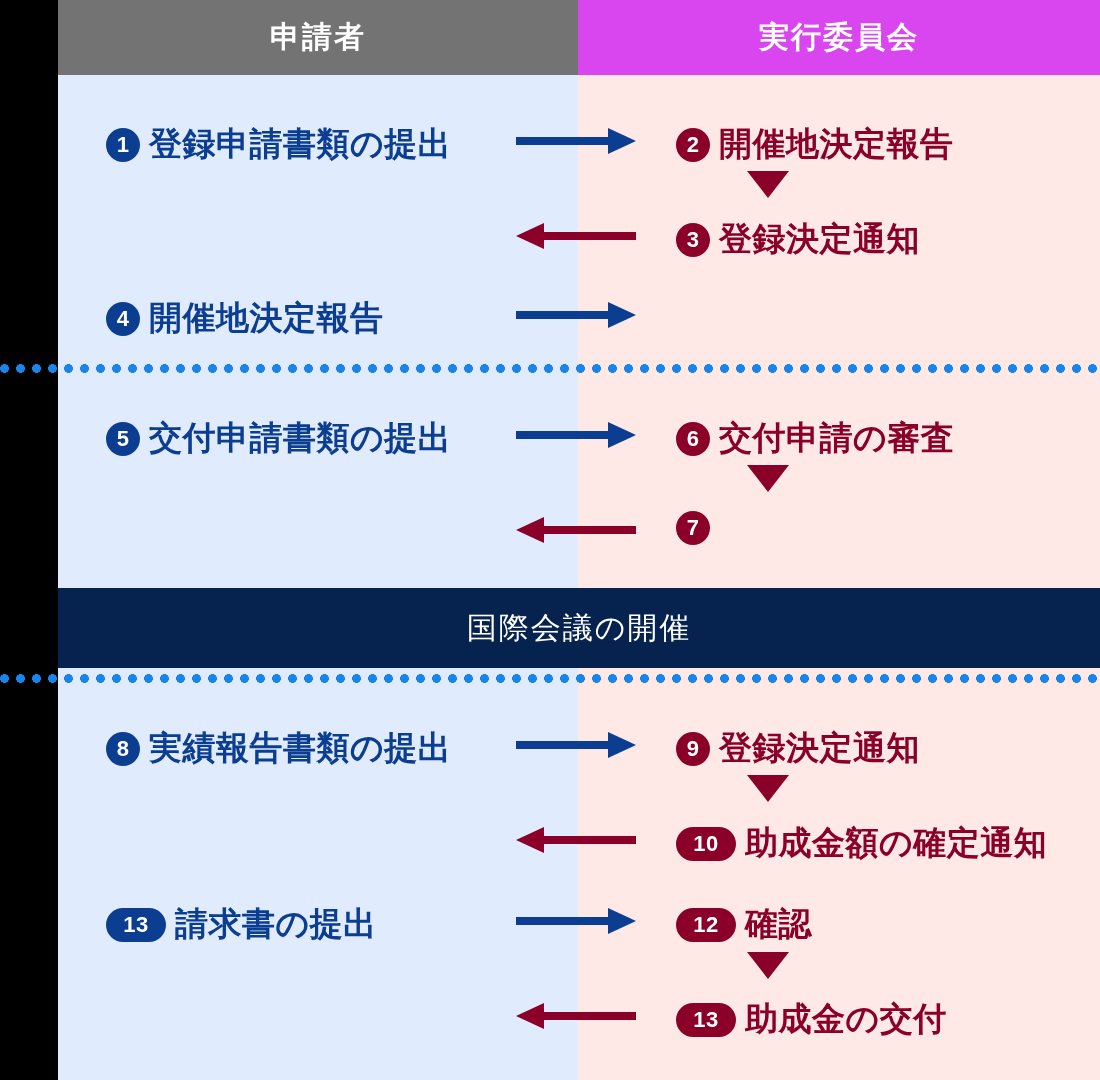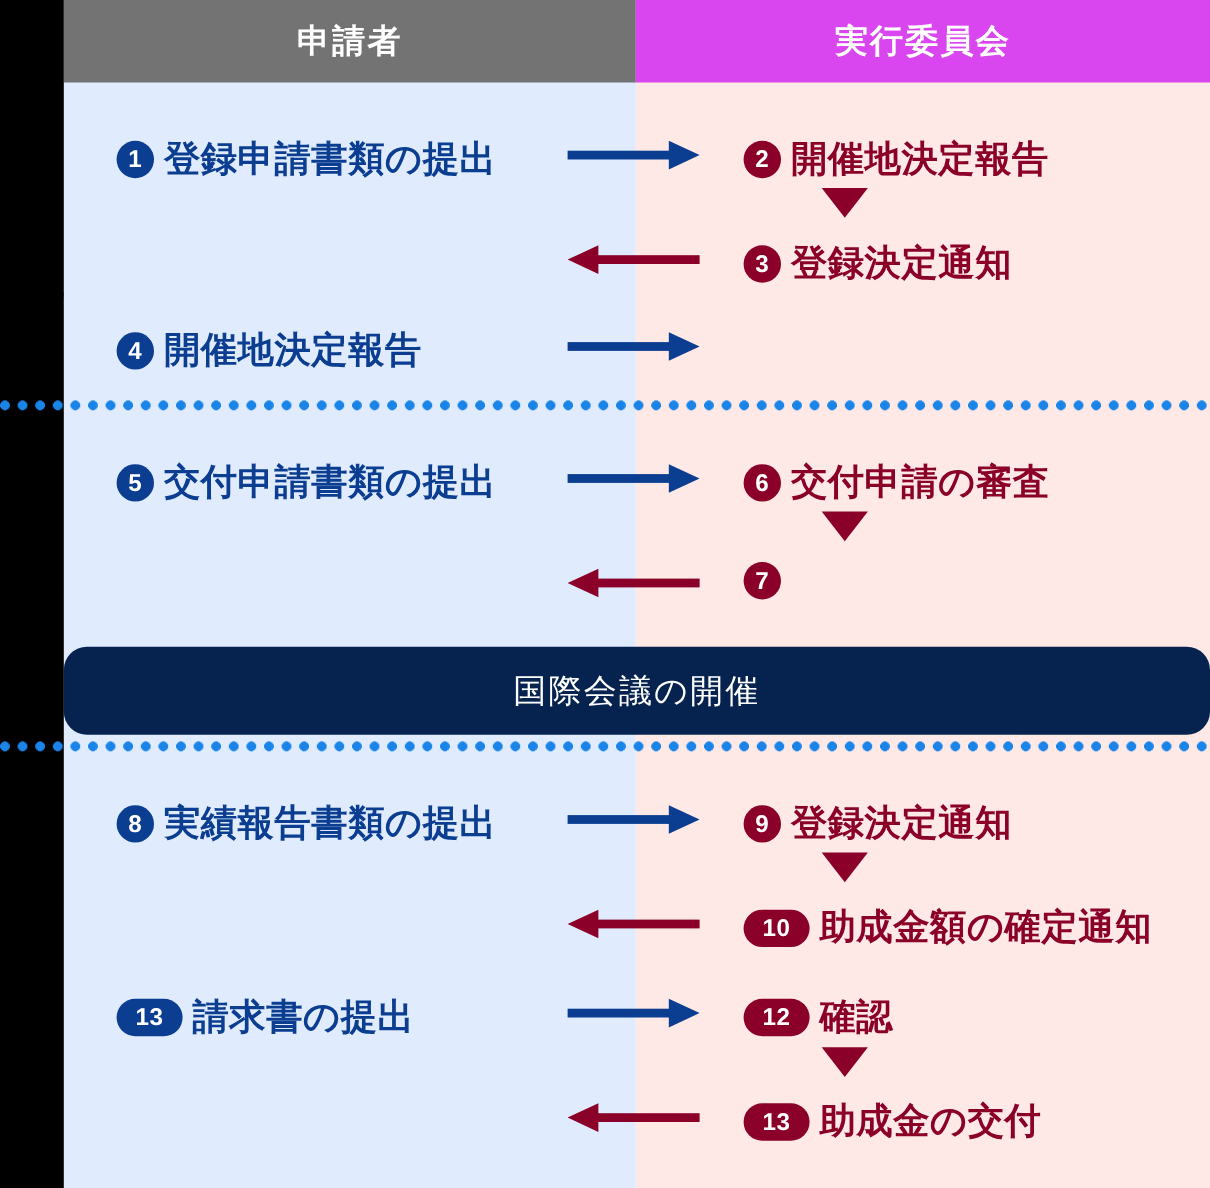--- a/index.html
+++ b/index.html
@@ -230,21 +230,21 @@
   </div>
   <div class="downtri" style="left:747px; top:465px;"></div>
   <div class="step red" style="left:676px; top:511px;">
     <span class="numcircle">7</span>
   </div>
   <div class="arrow left" style="left:516px; top:515px; width:120px;">
     <span class="shaft"></span>
     <span class="head"></span>
   </div>
 
-  <div class="banner" style="top:588px;border-radius:21px;">国際会議の開催</div>
+  <div class="banner" style="top:588px;">国際会議の開催</div>
 
   <div class="dotsep" style="top:674px;"></div>
 
   <div class="step blue" style="left:106px; top:726px;">
     <span class="numcircle">8</span>
     <span>実績報告書類の提出</span>
   </div>
   <div class="arrow right" style="left:516px; top:730px; width:120px;">
     <span class="shaft"></span>
     <span class="head"></span>

